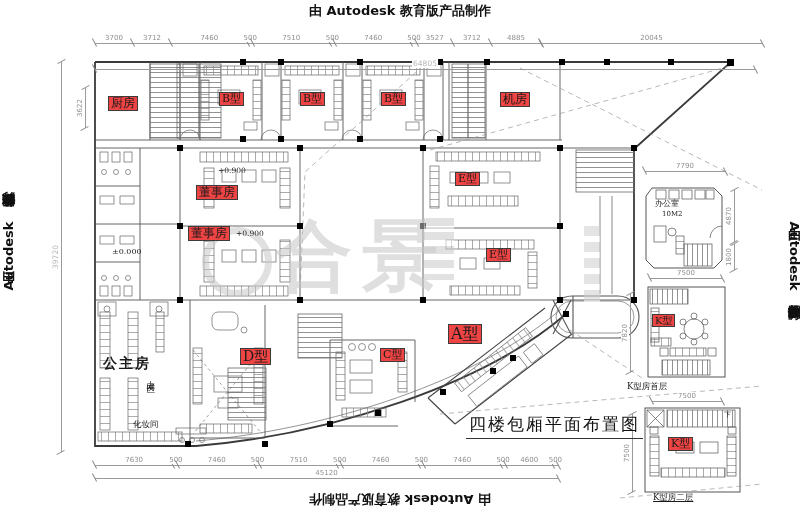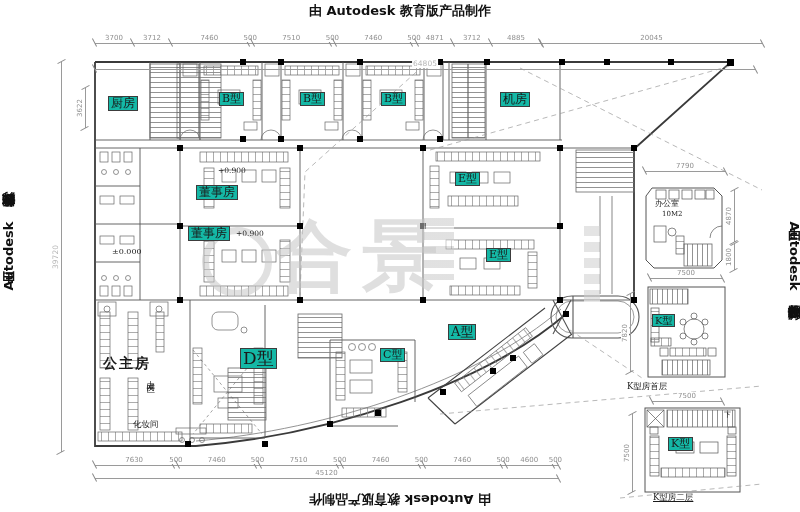--- a/index.html
+++ b/index.html
@@ -22,21 +22,21 @@
   .dimrow::after{content:"";position:absolute;right:-1px;bottom:-4px;width:1px;height:9px;
        background:#8a8a8a;transform:rotate(-28deg);}
   .dimrow .lab{position:absolute;left:50%;transform:translateX(-50%);bottom:1px;
        font:7px "DejaVu Sans",sans-serif;color:#8f8f8f;white-space:nowrap;background:#fff;padding:0 1px;}
   .dimrow.light .lab{color:#b8b8b8;font-size:7.5px;}
   .vert{transform-origin:0 100%;transform:rotate(-90deg);}
 
   
   .rlabel{position:absolute;z-index:3;font-family:"DejaVu Serif",serif;color:#1a1a1a;
           white-space:nowrap;line-height:1.1;}
-  .boxed{border:1px solid #3c3c3c;background:#14b8a6;padding:0 2px;}
+  .boxed{border:1px solid #3c3c3c;background:#ef4444;padding:0 2px;}
   .small{font-size:8.5px;}
   .elev{position:absolute;z-index:3;font:7.5px "DejaVu Serif",serif;color:#222;white-space:nowrap;}
   .vtext{writing-mode:vertical-rl;letter-spacing:2px;}
   .title{position:absolute;z-index:3;font-family:"DejaVu Serif",serif;font-size:17px;
          letter-spacing:2px;color:#111;border-bottom:1.5px solid #333;padding:0 3px 2px 3px;}
 
   
   .wm{position:absolute;z-index:2;opacity:.55;}
   .wm-ring{left:202px;top:227px;width:56px;height:56px;border:7px solid #c6c6c6;border-radius:50%;}
   .wm-text{left:276px;top:206px;font:bold 76px "DejaVu Serif",serif;color:#c6c6c6;letter-spacing:10px;}
@@ -366,21 +366,21 @@
       <span class="seg" style="flex-grow: 500;">
         <span class="lab">500</span>
       </span>
       <span class="seg" style="flex-grow: 7460;">
         <span class="lab">7460</span>
       </span>
       <span class="seg" style="flex-grow: 500;">
         <span class="lab">500</span>
       </span>
       <span class="seg" style="flex-grow: 3527;">
-        <span class="lab">4871</span>
+        <span class="lab">3527</span>
       </span>
       <span class="seg" style="flex-grow: 3712;">
         <span class="lab">3712</span>
       </span>
       <span class="seg" style="flex-grow: 4885;">
         <span class="lab">4885</span>
       </span>
     </div>
   <div class="dimrow" style="left:541px;top:35px;width:221px;">
       <span class="seg" style="flex-grow: 20045;">
@@ -484,25 +484,26 @@
   <div class="rlabel boxed" style="left:196px;top:185px;font-size:12px;">董事房</div>
   <div class="rlabel boxed" style="left:188px;top:226px;font-size:12px;">董事房</div>
   <div class="elev" style="left:218px;top:166px;">+0.900</div>
   <div class="elev" style="left:236px;top:229px;">+0.900</div>
   <div class="elev" style="left:112px;top:247px;font-size:8px;">±0.000</div>
   <div class="rlabel boxed" style="left:455px;top:172px;font-size:11px;">E型</div>
   <div class="rlabel boxed" style="left:486px;top:248px;font-size:11px;">E型</div>
   <div class="rlabel" style="left:103px;top:356px;font-size:14px;font-weight:bold;letter-spacing:2px;">公主房</div>
   <div class="rlabel vtext small" style="left:146px;top:374px;">上网区</div>
   <div class="rlabel small" style="left:133px;top:420px;">化妆间</div>
-  <div class="rlabel boxed" style="left:240px;top:348px;font-size:17px;">D型</div>
+  <div class="rlabel boxed" style="left:240px;top:348px;font-size:14px;">D型</div>
   <div class="rlabel boxed" style="left:380px;top:348px;font-size:11px;">C型</div>
-  <div class="rlabel boxed" style="left:448px;top:324px;font-size:13px;">A型</div>
+  <div class="rlabel boxed" style="left:448px;top:324px;font-size:16px;">A型</div>
   <div class="rlabel" style="left:655px;top:200px;font-size:8px;">办公室</div>
   <div class="rlabel" style="left:662px;top:211px;font-size:7px;">10M2</div>
   <div class="rlabel boxed" style="left:652px;top:314px;font-size:10px;">K型</div>
   <div class="rlabel boxed" style="left:668px;top:437px;font-size:11px;">K型</div>
   <div class="rlabel small" style="left:627px;top:382px;">K型房首层</div>
   <div class="rlabel small" style="left:653px;top:493px;text-decoration:underline;">K型房二层</div>
   <div class="rlabel" style="left:724px;top:412px;font-size:7px;">下</div>
 
+  <div class="title" style="left:466px;top:413px;">四楼包厢平面布置图</div>
 
 </div>
 
 </body></html>

